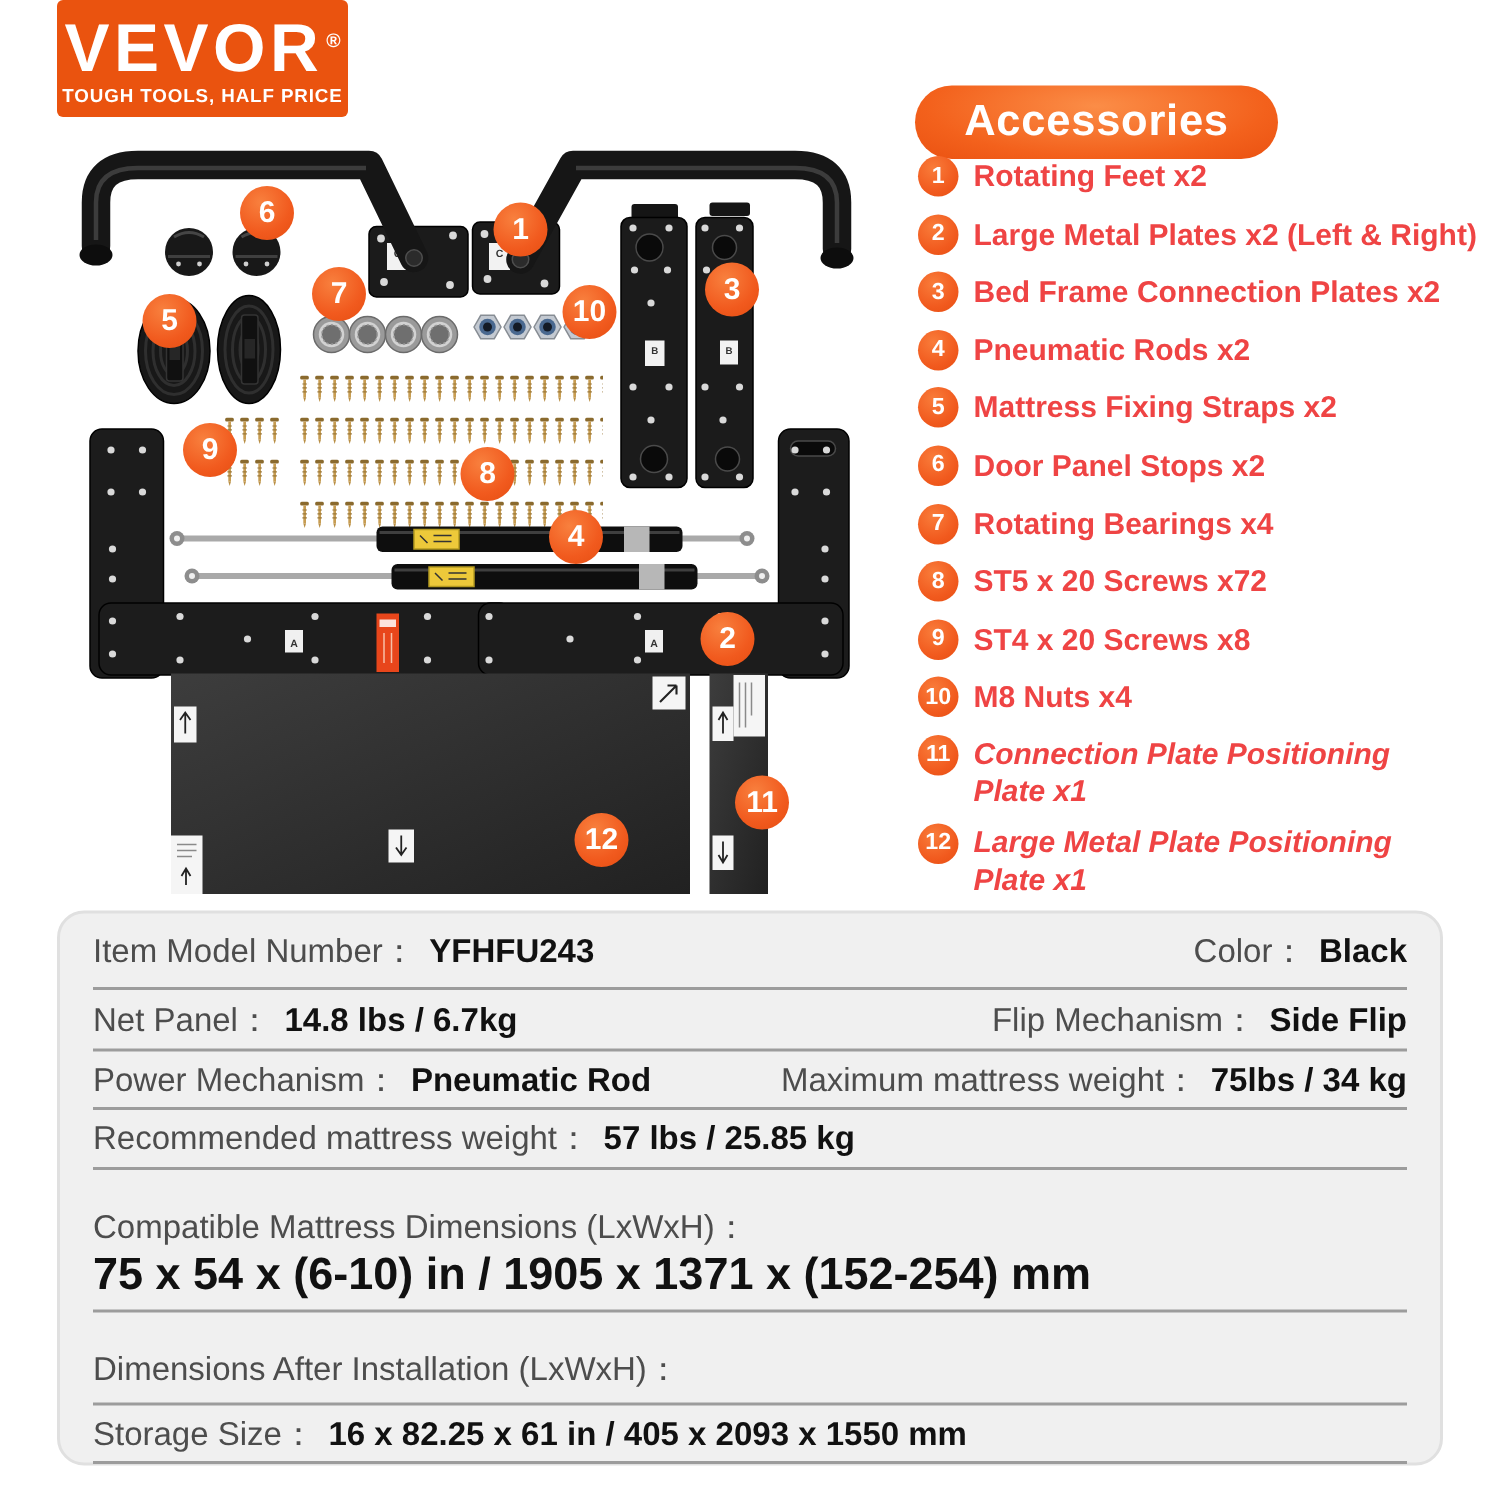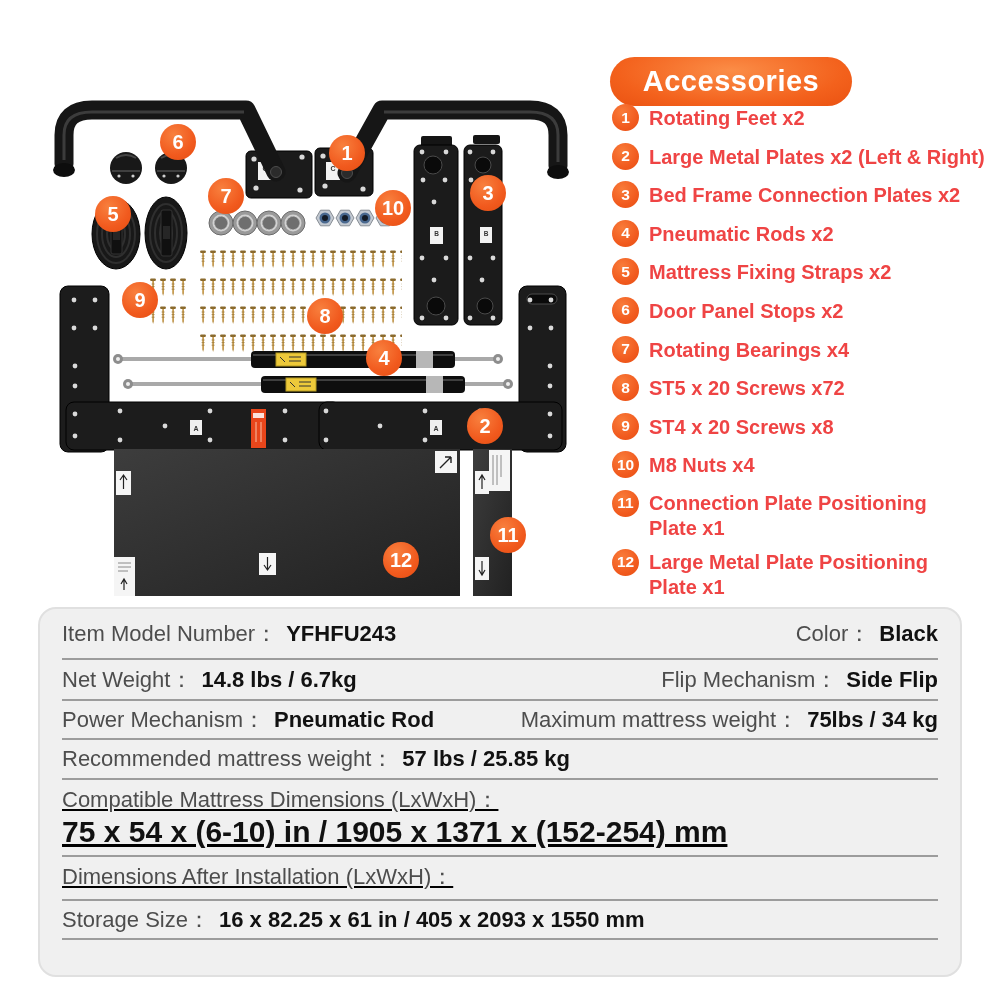--- a/index.html
+++ b/index.html
@@ -30,21 +30,21 @@
   .acc-item .bullet{
     flex:0 0 27px;width:27px;height:27px;border-radius:50%;
     background:radial-gradient(circle at 38% 30%, #F97C3A 0%, #F15A1E 62%, #E64E12 100%);
     color:#fff;font-weight:700;font-size:15.5px;
     display:flex;align-items:center;justify-content:center;
   }
   .acc-item .label{
     margin-left:10px;font-size:20px;font-weight:700;color:#ef4444;
     line-height:26px;padding-top:1px;white-space:nowrap;
   }
-  .acc-item .label.wrap{white-space:normal;max-width:305px;line-height:25px;}
+  .acc-item .label.wrap{white-space:normal;max-width:305px;line-height:25px;font-style:italic;}
   .acc-item.tall{margin-bottom:8px;}
 
   
   .diagram{position:absolute;left:30px;top:80px;width:575px;height:520px;}
   .diagram svg{position:absolute;left:0;top:0;}
   .marker{
     position:absolute;width:36px;height:36px;border-radius:50%;
     background:radial-gradient(circle at 38% 30%, #F8803E 0%, #F15A1E 60%, #E54D11 100%);
     color:#fff;font-weight:700;font-size:20px;
     display:flex;align-items:center;justify-content:center;
@@ -55,29 +55,35 @@
     position:absolute;left:38px;top:607px;width:924px;height:370px;box-sizing:border-box;
     background:#F0F0F0;border:2px solid #E0E0E0;border-radius:18px;
     padding:0 20px;
   }
   .srow{display:flex;justify-content:space-between;align-items:center;padding:0 2px;}
   .srow .cell{white-space:nowrap;}
   .h49{height:49px;gap:22px;} .h39{height:39px;} .h37{height:37px;} .h38{height:38px;}
   .sep{border:none;border-top:2px solid #9C9C9C;margin:0 2px;height:0;}
   .lbl{color:#4D4D4D;font-size:22px;}
   .val{color:#111;font-size:22px;font-weight:700;margin-left:9px;}
-  .srow.block{display:block;padding:5px 2px 7px;text-decoration:underline;}
+  .srow.block{display:block;padding:23px 2px 7px;}
   .srow.block .line1{line-height:30px;}
   .srow.block .line2{line-height:33px;font-size:30px;font-weight:700;color:#111;}
 </style>
 </head>
 <body>
 
 <div class="page">
 
+  <div class="logo">
+    <div class="logo-brand">
+      <span>VEVOR</span><span class="reg">®</span>
+    </div>
+    <div class="logo-tagline">TOUGH TOOLS, HALF PRICE</div>
+  </div>
 
   <div class="acc-title">
     <span>Accessories</span>
   </div>
 
   <ul class="acc-list">
     <li class="acc-item">
       <span class="bullet">1</span>
       <span class="label">Rotating Feet x2</span>
       </li>
@@ -398,21 +404,21 @@
       <div class="cell">
         <span class="lbl">Item Model Number：</span><span class="val">YFHFU243</span>
       </div>
       <div class="cell">
         <span class="lbl">Color：</span><span class="val">Black</span>
       </div>
     </div>
     <hr class="sep">
     <div class="srow h39">
       <div class="cell">
-        <span class="lbl">Net Weight：</span><span class="val">14.8 lbs / 6.7kg</span>
+        <span class="lbl">Net Panel：</span><span class="val">14.8 lbs / 6.7kg</span>
       </div>
       <div class="cell">
         <span class="lbl">Flip Mechanism：</span><span class="val">Side Flip</span>
       </div>
     </div>
     <hr class="sep">
     <div class="srow h37">
       <div class="cell">
         <span class="lbl">Power Mechanism：</span><span class="val">Pneumatic Rod</span>
       </div>

